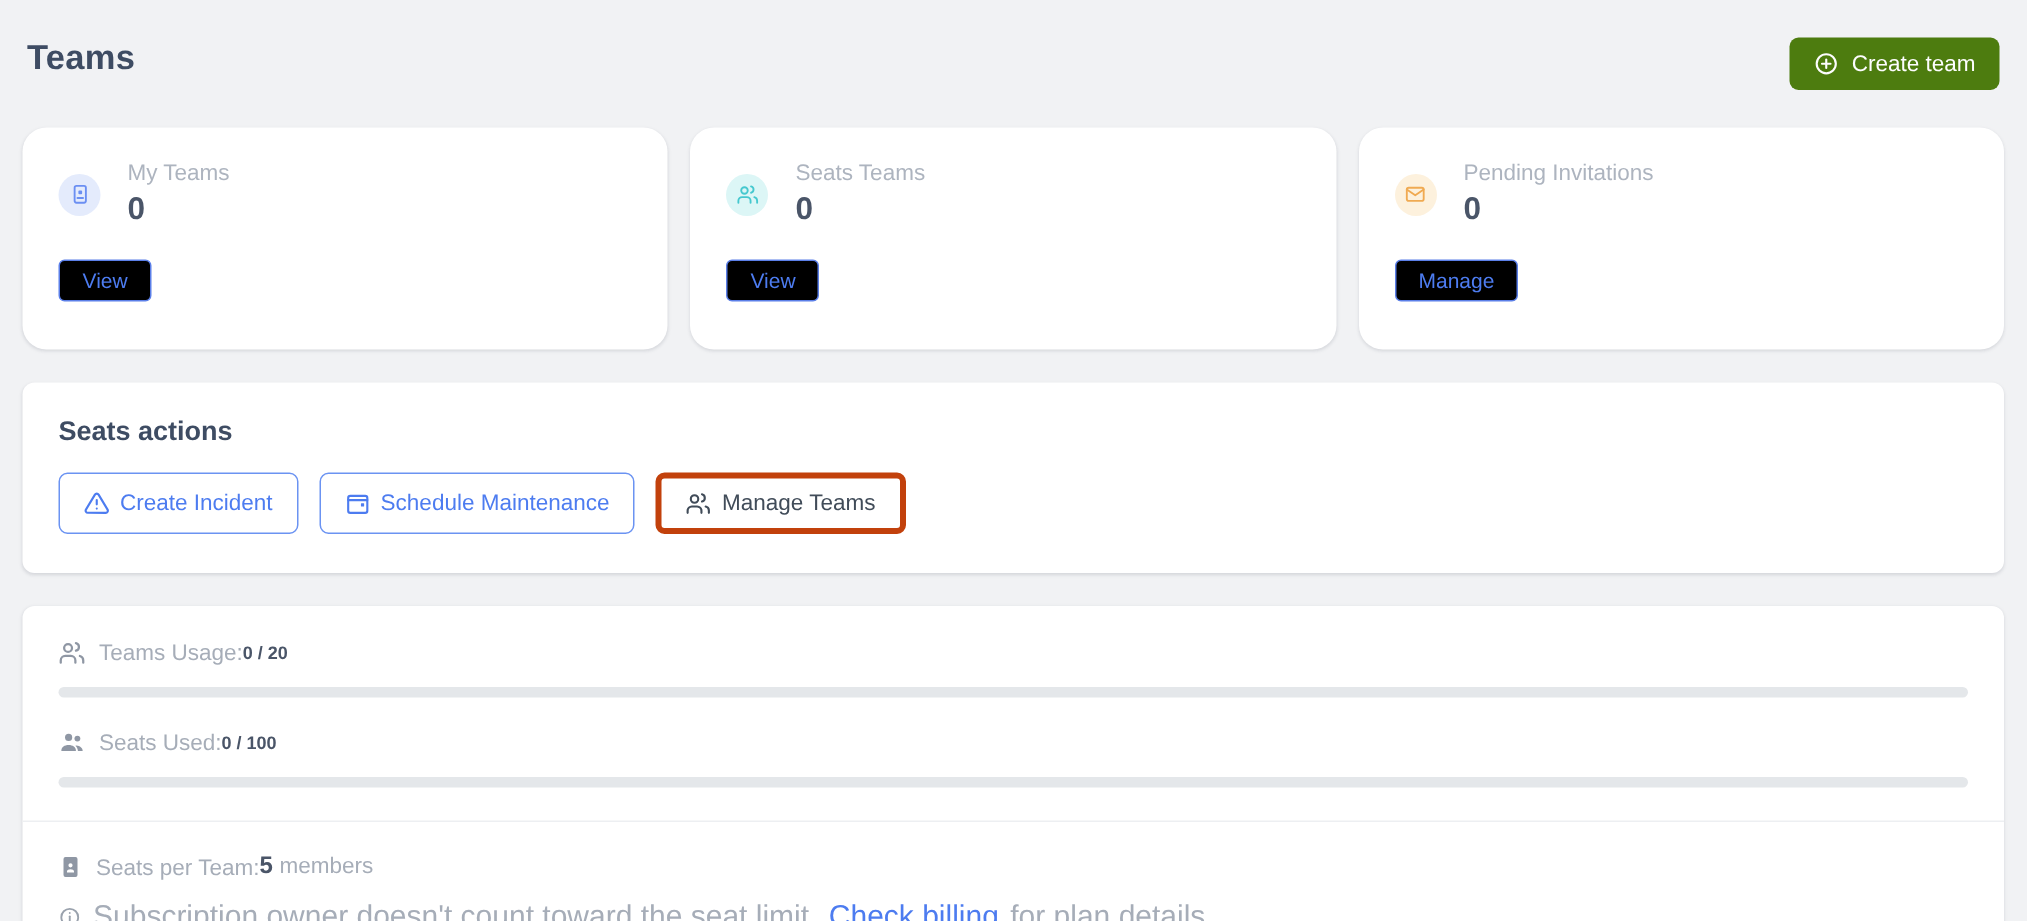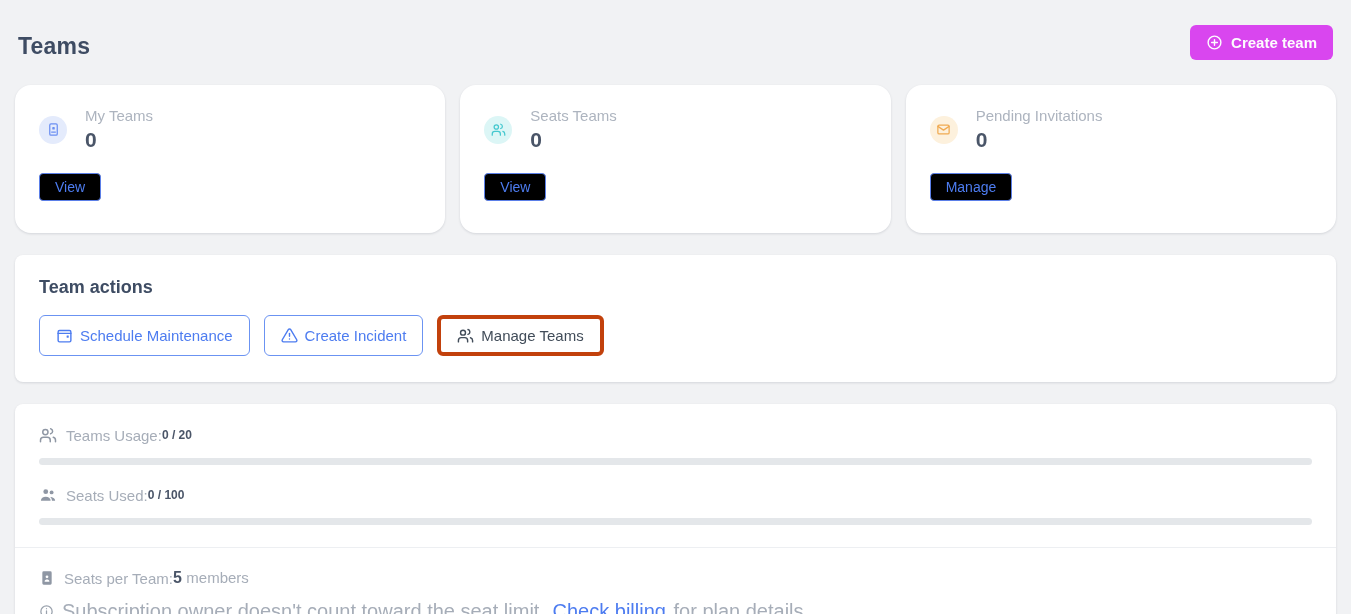--- a/index.html
+++ b/index.html
@@ -5,27 +5,27 @@
   * { margin: 0; padding: 0; box-sizing: border-box; }
   html, body { width: 1351px; height: 614px; }
   body {
     background: #f1f2f4;
     font-family: "Liberation Sans", sans-serif;
     color: #4a5568;
   }
   .page { padding: 14px 15px; }
 
   
-  .header { display: flex; justify-content: space-between; align-items: flex-end; padding: 2px 3px 0 3px; gap: 45px; }
+  .header { display: flex; justify-content: space-between; align-items: center; padding: 2px 3px 0 3px; gap: 45px; }
   .page-title { font-size: 23px; font-weight: bold; color: #3e4c63; letter-spacing: .2px; }
   .page-subtitle { font-size: 15px; color: #b9bfc9; margin-top: 7px; }
   .btn-primary {
     display: inline-flex; align-items: center; gap: 8px;
-    background: #d946ef; color: #fdfdfe; border: none; border-radius: 6px;
-    font-family: inherit; font-size: 15px; padding: 9px 16px; cursor: pointer; margin-top: 9px; font-weight: bold;
+    background: #4d7c0f; color: #fdfdfe; border: none; border-radius: 6px;
+    font-family: inherit; font-size: 15px; padding: 9px 16px; cursor: pointer; margin-top: 9px;
   }
   .btn-primary svg { display: block; }
 
   
   .cards-row { display: flex; gap: 15px; margin-top: 25px; }
   .card {
     flex: 1; background: #ffffff; border-radius: 16px;
     box-shadow: 0 1px 3px rgba(35,45,65,.09), 0 1px 2px rgba(35,45,65,.05);
     padding: 22px 24px 24px 24px; height: 148px;
   }
@@ -150,41 +150,41 @@
           <div class="card-label">Pending Invitations</div>
           <div class="card-value">0</div>
         </div>
       </div>
       <button class="btn-outline">Manage</button>
     </div>
 
   </div>
 
   <div class="panel quick-actions">
-    <div class="qa-title">Team actions</div>
+    <div class="qa-title">Seats actions</div>
     <div class="qa-buttons">
+      <button class="qa-btn primary">
+        <span>
+          <svg width="17" height="17" viewBox="0 0 24 24" fill="none" stroke="currentColor" stroke-width="2" stroke-linecap="round" stroke-linejoin="round">
+              <path d="M10.29 3.86 1.82 18a2 2 0 0 0 1.71 3h16.94a2 2 0 0 0 1.71-3L13.71 3.86a2 2 0 0 0-3.42 0z"></path>
+              <line x1="12" y1="9" x2="12" y2="13"></line>
+              <line x1="12" y1="17" x2="12.01" y2="17"></line>
+            </svg>
+        </span>
+        <span>Create Incident</span>
+      </button>
       <button class="qa-btn primary">
         <span>
           <svg width="17" height="17" viewBox="0 0 24 24" fill="none" stroke="currentColor" stroke-width="2" stroke-linecap="round" stroke-linejoin="round">
               <rect x="3" y="5" width="18" height="16" rx="2"></rect>
               <line x1="3" y1="9" x2="21" y2="9"></line>
               <rect x="15" y="12" width="3" height="3" rx=".5" fill="currentColor" stroke="none"></rect>
             </svg>
         </span>
         <span>Schedule Maintenance</span>
-      </button>
-      <button class="qa-btn primary">
-        <span>
-          <svg width="17" height="17" viewBox="0 0 24 24" fill="none" stroke="currentColor" stroke-width="2" stroke-linecap="round" stroke-linejoin="round">
-              <path d="M10.29 3.86 1.82 18a2 2 0 0 0 1.71 3h16.94a2 2 0 0 0 1.71-3L13.71 3.86a2 2 0 0 0-3.42 0z"></path>
-              <line x1="12" y1="9" x2="12" y2="13"></line>
-              <line x1="12" y1="17" x2="12.01" y2="17"></line>
-            </svg>
-        </span>
-        <span>Create Incident</span>
       </button>
       <button class="qa-btn neutral">
         <span>
           <svg width="17" height="17" viewBox="0 0 24 24" fill="none" stroke="currentColor" stroke-width="2" stroke-linecap="round" stroke-linejoin="round">
               <path d="M15 21v-2a4 4 0 0 0-4-4H6a4 4 0 0 0-4 4v2"></path>
               <circle cx="8.5" cy="8" r="3.5"></circle>
               <path d="M22 21v-2a4 4 0 0 0-3-3.87"></path>
               <path d="M15.5 3.6a3.5 3.5 0 0 1 0 6.8"></path>
             </svg>
         </span>

